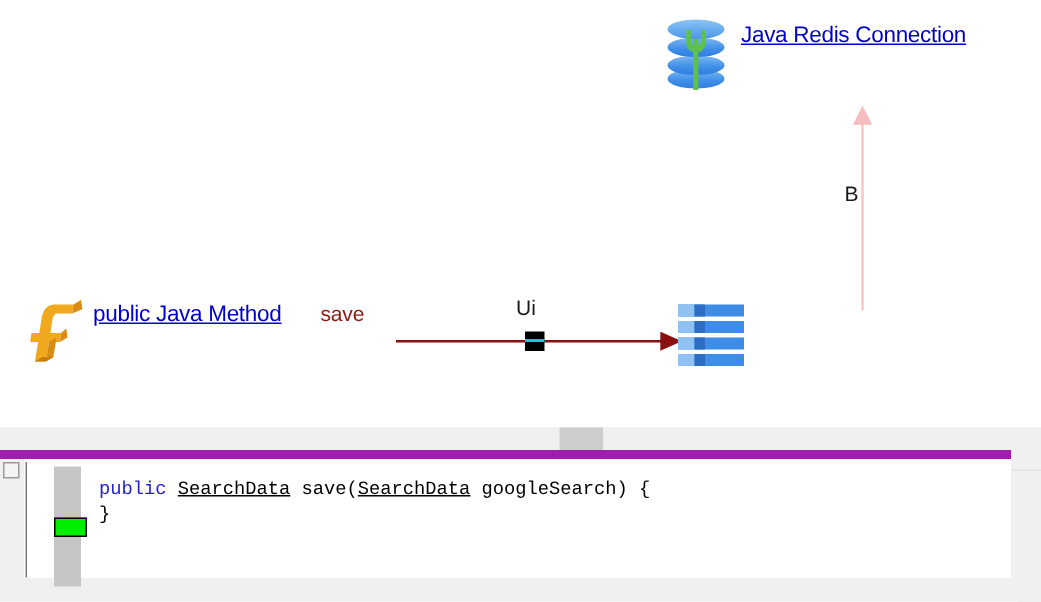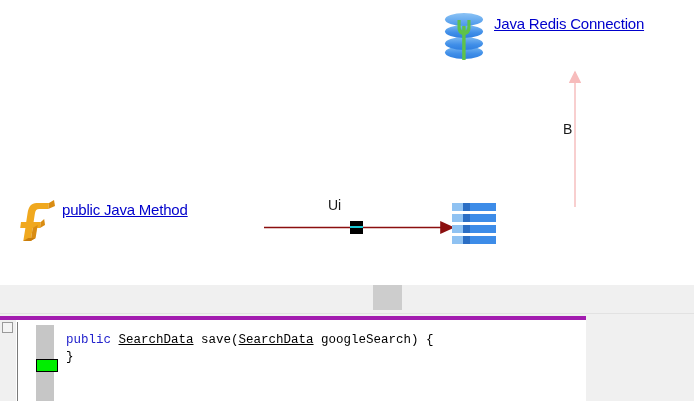--- a/index.html
+++ b/index.html
@@ -128,21 +128,21 @@
     width: 694px; height: 285px;
     pointer-events: none;
   }
   .edge-label {
     position: absolute;
     color: #1a1a1a;
     font-size: 14px;
     line-height: 15px;
     white-space: nowrap;
   }
-  #label-ui { left: 328px; top: 198px; text-align: center; }
+  #label-ui { left: 344px; top: 198px; text-align: center; }
   #label-b  { left: 563px; top: 122px; }
 
   .port-marker {
     position: absolute;
     left: 350px; top: 221px;
     width: 13px; height: 13px;
     background: #000000;
   }
   .port-marker .slit {
     position: absolute;
@@ -167,25 +167,25 @@
     border-bottom: 1px solid #e2e2e2;
   }
   #splitter-grip {
     position: absolute;
     left: 373px; top: 0px;
     width: 29px; height: 25px;
     background: #cdcdcd;
   }
   #editor-frame {
     position: absolute;
-    left: 0; top: 31px;
-    width: 586px;
+    left: 0; top: 15px;
+    width: 674px;
     height: 85px;
     background: #ffffff;
-    border-top: 4px solid #a21caf;
+    border-top: 6px solid #a21caf;
     box-sizing: border-box;
   }
   #editor-inner {
     position: absolute;
     left: 17px; top: 2px;
     right: 0; bottom: 0;
     background: #ffffff;
     border-left: 1px solid #7a7a7a;
     box-sizing: border-box;
   }
@@ -292,20 +292,21 @@
           <path d="M31,5 L18.5,5 C13.5,5 10.5,8.5 9.6,15 L8.2,24 L3,24 L2.2,30 L7.4,30 L5.3,43 L12.6,43 L14.7,30 L22,30 L22.8,24 L15.6,24 L16.9,15.5 C17.4,12.2 18.6,11 21.2,11 L30.2,11 Z" fill="#f0a81e"></path>
           <path d="M31,5 L36,2 L37,8 L30.2,11 Z" fill="#d98c12"></path>
           <path d="M22,30 L27,27 L26.2,21 L22.8,24 Z" fill="#d98c12"></path>
           <path d="M14.7,30 L19.7,27 L17.6,40 L12.6,43 Z" fill="#d98c12"></path>
           <path d="M5.3,43 L10.3,40 L17.6,40 L12.6,43 Z" fill="#c97d0c"></path>
         </svg>
       </div>
     </div>
     <div class="node-text">
       <div class="node-title"> public Java Method</div>
+      <div class="node-sub">save</div>
     </div>
   </div>
 
 </div>
 
 <div id="editor-wrap">
 
   <div id="splitter-band">
     <div id="splitter-grip"></div>
   </div>

